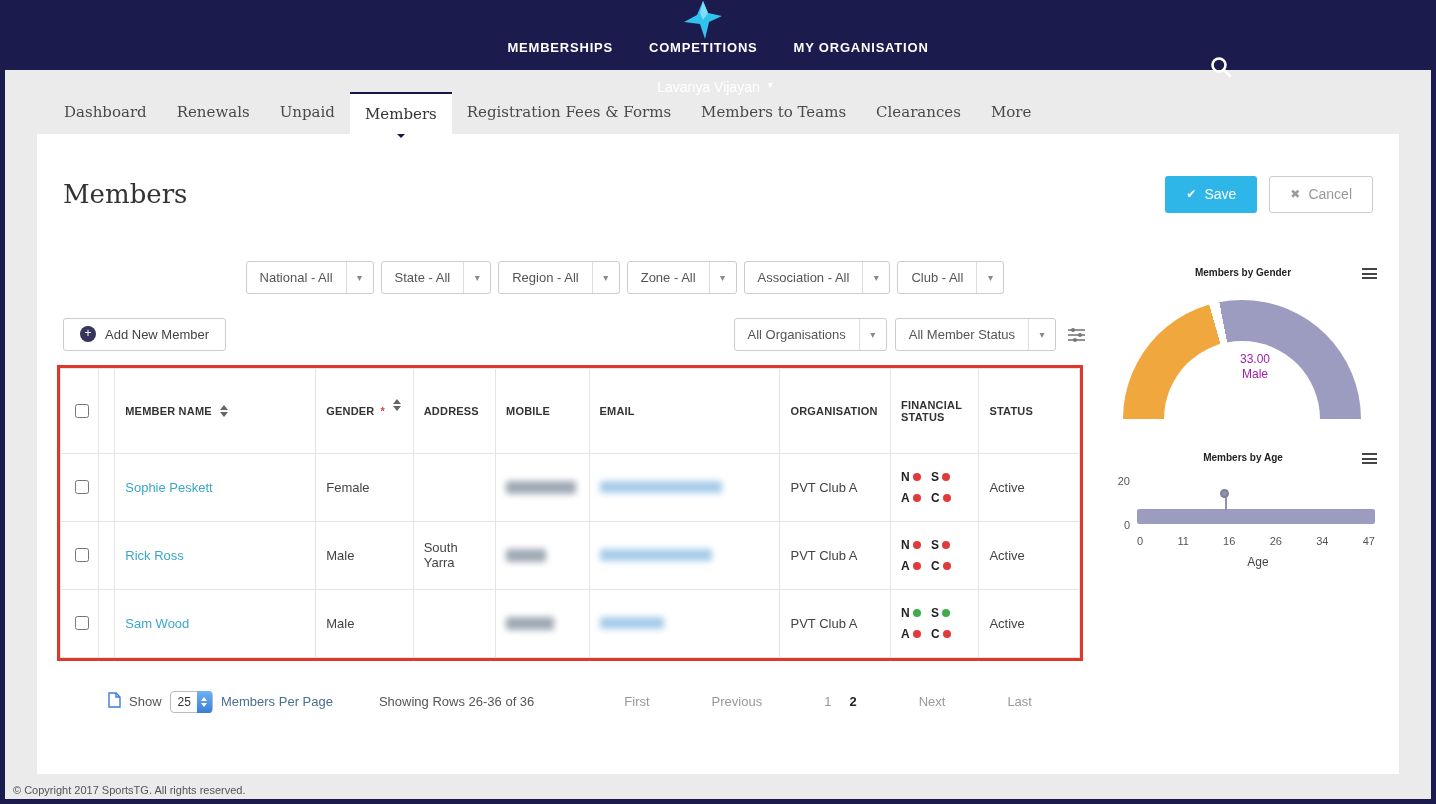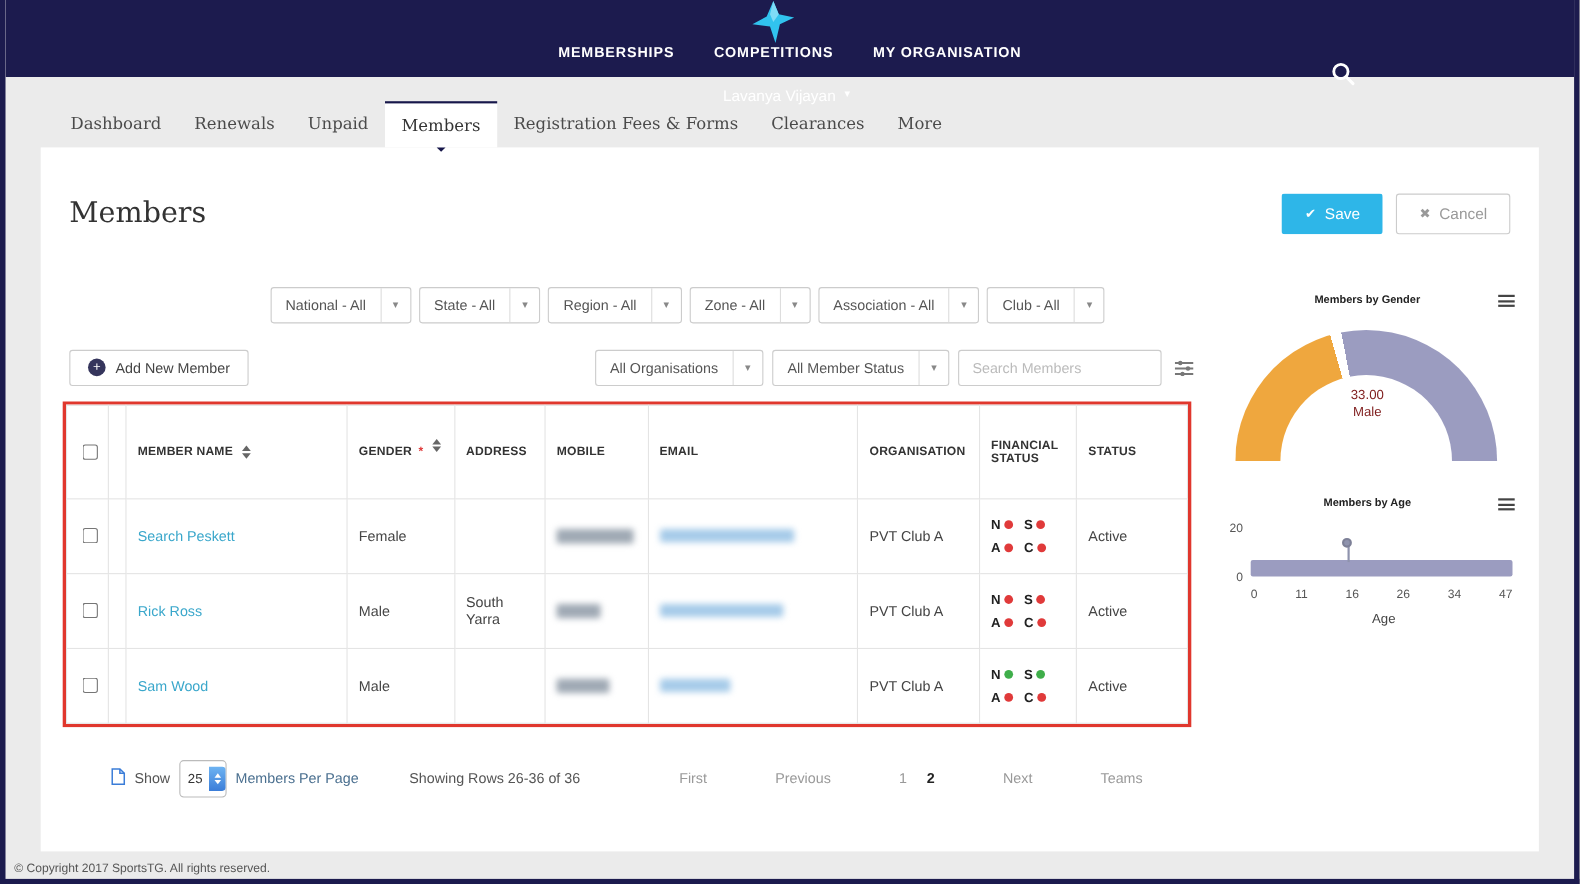--- a/index.html
+++ b/index.html
@@ -73,38 +73,38 @@
   a.member-link{ color:#3aa7cb; text-decoration:none; cursor:pointer; }
   .blur{ border-radius:2px; filter:blur(3px); }
   .blur-gray{ height:13px; background:#9fa9b4; }
   .blur-blue{ height:12px; background:#a6cbe9; }
   .fin{ display:grid; grid-template-columns:30px 30px; row-gap:7px; }
   .fin-item{ display:inline-flex; align-items:center; gap:3px; font-size:12px; font-weight:700; color:#222; }
   .dot{ width:8px; height:8px; border-radius:50%; display:inline-block; }
   
   .pagination{ display:flex; align-items:center; justify-content:center; gap:46px; margin-top:30px; font-size:13px; color:#555; }
   .pp-group{ display:flex; align-items:center; gap:8px; }
-  .select25{ display:inline-flex; align-items:center; border:1px solid #bbb; border-radius:4px; background:#fff; height:34px; padding-left:7px; cursor:pointer; font-size:12px; color:#333; }
+  .select25{ display:inline-flex; align-items:center; border:1px solid #bbb; border-radius:4px; background:#fff; height:22px; padding-left:7px; cursor:pointer; font-size:12px; color:#333; }
   .spin{ width:15px; height:22px; margin-left:6px; background:linear-gradient(#6db3f2,#3b7dd8); border-radius:0 3px 3px 0; display:flex; flex-direction:column; align-items:center; justify-content:center; gap:2px; }
   .su{ width:0;height:0;border-left:3px solid transparent;border-right:3px solid transparent;border-bottom:4px solid #fff; }
   .sd{ width:0;height:0;border-left:3px solid transparent;border-right:3px solid transparent;border-top:4px solid #fff; }
   .pp-label{ color:#4a6f8f; }
   .pager{ display:flex; align-items:center; gap:18px; }
   .plink{ color:#999; cursor:pointer;margin-left:44px; }
   .pcur{ color:#222; font-weight:700; }
   
   .chart-header{ display:flex; align-items:center; justify-content:center; position:relative; margin-top:32px; }
   .chart-title{ font-size:10px; font-weight:700; color:#222; }
   .burger{ position:absolute; right:2px; top:1px; width:15px; height:11px; border-top:2px solid #444; border-bottom:2px solid #444; cursor:pointer; }
   .burger:after{ content:""; position:absolute; left:0; right:0; top:3px; border-top:2px solid #444; }
   .donut-wrap{ width:240px; height:128px; margin:22px auto 0; position:relative; overflow:hidden; }
   .donut-circle{ width:238px; height:238px; border-radius:50%;
     background:conic-gradient(from 270deg, #efa73e 0deg 74deg, #ffffff 74deg 79deg, #9b9cc0 79deg 180deg, #ffffff 180deg 360deg); }
   .donut-hole{ position:absolute; left:41px; top:41px; width:156px; height:156px; background:#fff; border-radius:50%; }
-  .donut-label{ position:absolute; top:52px; left:0; width:100%; text-align:center; color:#7f1d1d; font-size:12px; line-height:15px; }
+  .donut-label{ position:absolute; top:52px; left:12px; width:100%; text-align:center; color:#a21caf; font-size:12px; line-height:15px; }
   .age-chart{ margin-top:24px; }
   .age-area{ display:flex; margin-top:16px; }
   .age-ylabels{ width:30px; position:relative; font-size:11px; color:#555; text-align:right; padding-right:7px; }
   .age-ylabels .y-top{ position:absolute; top:-4px; right:7px; }
   .age-ylabels .y-bot{ position:absolute; bottom:-2px; right:7px; }
   .age-plot{ position:relative; height:50px; flex:1; }
   .age-band{ position:absolute; left:0; right:4px; bottom:5px; height:15px; background:#9b9cc0; border-radius:2px; }
   .age-stem{ position:absolute; left:88px; bottom:18px; width:2px; height:16px; background:#8f93ad; }
   .age-dot{ position:absolute; left:83px; bottom:31px; width:9px; height:9px; border-radius:50%; background:#8f93ad; border:2px solid #7d8097; }
   .age-xlabels{ display:flex; justify-content:space-between; margin:6px 4px 0 30px; font-size:11px; color:#555; }
@@ -141,20 +141,21 @@
       <span class="caret">▾</span>
     </div>
   </header>
 
   <div class="tabstrip">
     <span class="tab">Dashboard</span>
     <span class="tab">Renewals</span>
     <span class="tab">Unpaid</span>
     <span class="tab active">Members</span>
     <span class="tab">Registration Fees &amp; Forms</span>
+    <span class="tab">Members to Teams</span>
     <span class="tab">Clearances</span>
     <span class="tab">More</span>
   </div>
 
   <div class="card">
 
     <div class="title-row">
       <h1 class="page-title">Members</h1>
       <div class="title-actions">
         <button class="btn btn-save">
@@ -207,21 +208,20 @@
           </button>
           <div class="toolbar-right">
             <div class="dd">
               <span class="lbl">All Organisations</span>
               <span class="caret">▾</span>
             </div>
             <div class="dd">
               <span class="lbl">All Member Status</span>
               <span class="caret">▾</span>
             </div>
-            <input class="search-box" placeholder="Search Members" style="">
             <span class="sliders">
               <svg width="17" height="15" viewBox="0 0 17 15">
                 <line x1="0" y1="3" x2="17" y2="3" stroke="#777" stroke-width="1.6"></line>
                 <line x1="0" y1="8" x2="17" y2="8" stroke="#777" stroke-width="1.6"></line>
                 <line x1="0" y1="13" x2="17" y2="13" stroke="#777" stroke-width="1.6"></line>
                 <circle cx="5" cy="3" r="2" fill="#777"></circle>
                   <circle cx="12" cy="8" r="2" fill="#777"></circle>
                   <circle cx="7" cy="13" r="2" fill="#777"></circle>
               </svg>
             </span>
@@ -271,21 +271,21 @@
                 <th><span>ORGANISATION</span></th>
                 <th><span>FINANCIAL STATUS</span></th>
                 <th><span>STATUS</span></th>
               </tr>
             </thead>
             <tbody>
 
               <tr>
                 <td class="cell-check"><input type="checkbox" style=""></td>
                 <td></td>
-                <td><a class="member-link">Search Peskett</a></td>
+                <td><a class="member-link">Sophie Peskett</a></td>
                 <td>Female</td>
                 <td></td>
                 <td>
                     <div class="blur blur-gray" style="width:70px"></div>
                   </td>
                 <td>
                     <div class="blur blur-blue" style="width:122px"></div>
                   </td>
                 <td>PVT Club A</td>
                 <td>
@@ -404,21 +404,21 @@
             </span>
             <span class="pp-label">Members Per Page</span>
           </div>
           <div class="summary">Showing Rows 26-36 of 36</div>
           <div class="pager">
             <span class="plink">First</span>
             <span class="plink">Previous</span>
             <span class="plink">1</span>
             <span class="pcur">2</span>
             <span class="plink">Next</span>
-            <span class="plink">Teams</span>
+            <span class="plink">Last</span>
           </div>
         </div>
       </div>
 
       <div class="right-col">
 
         <div class="chart-header">
           <span class="chart-title">Members by Gender</span>
           <span class="burger"></span>
         </div>

